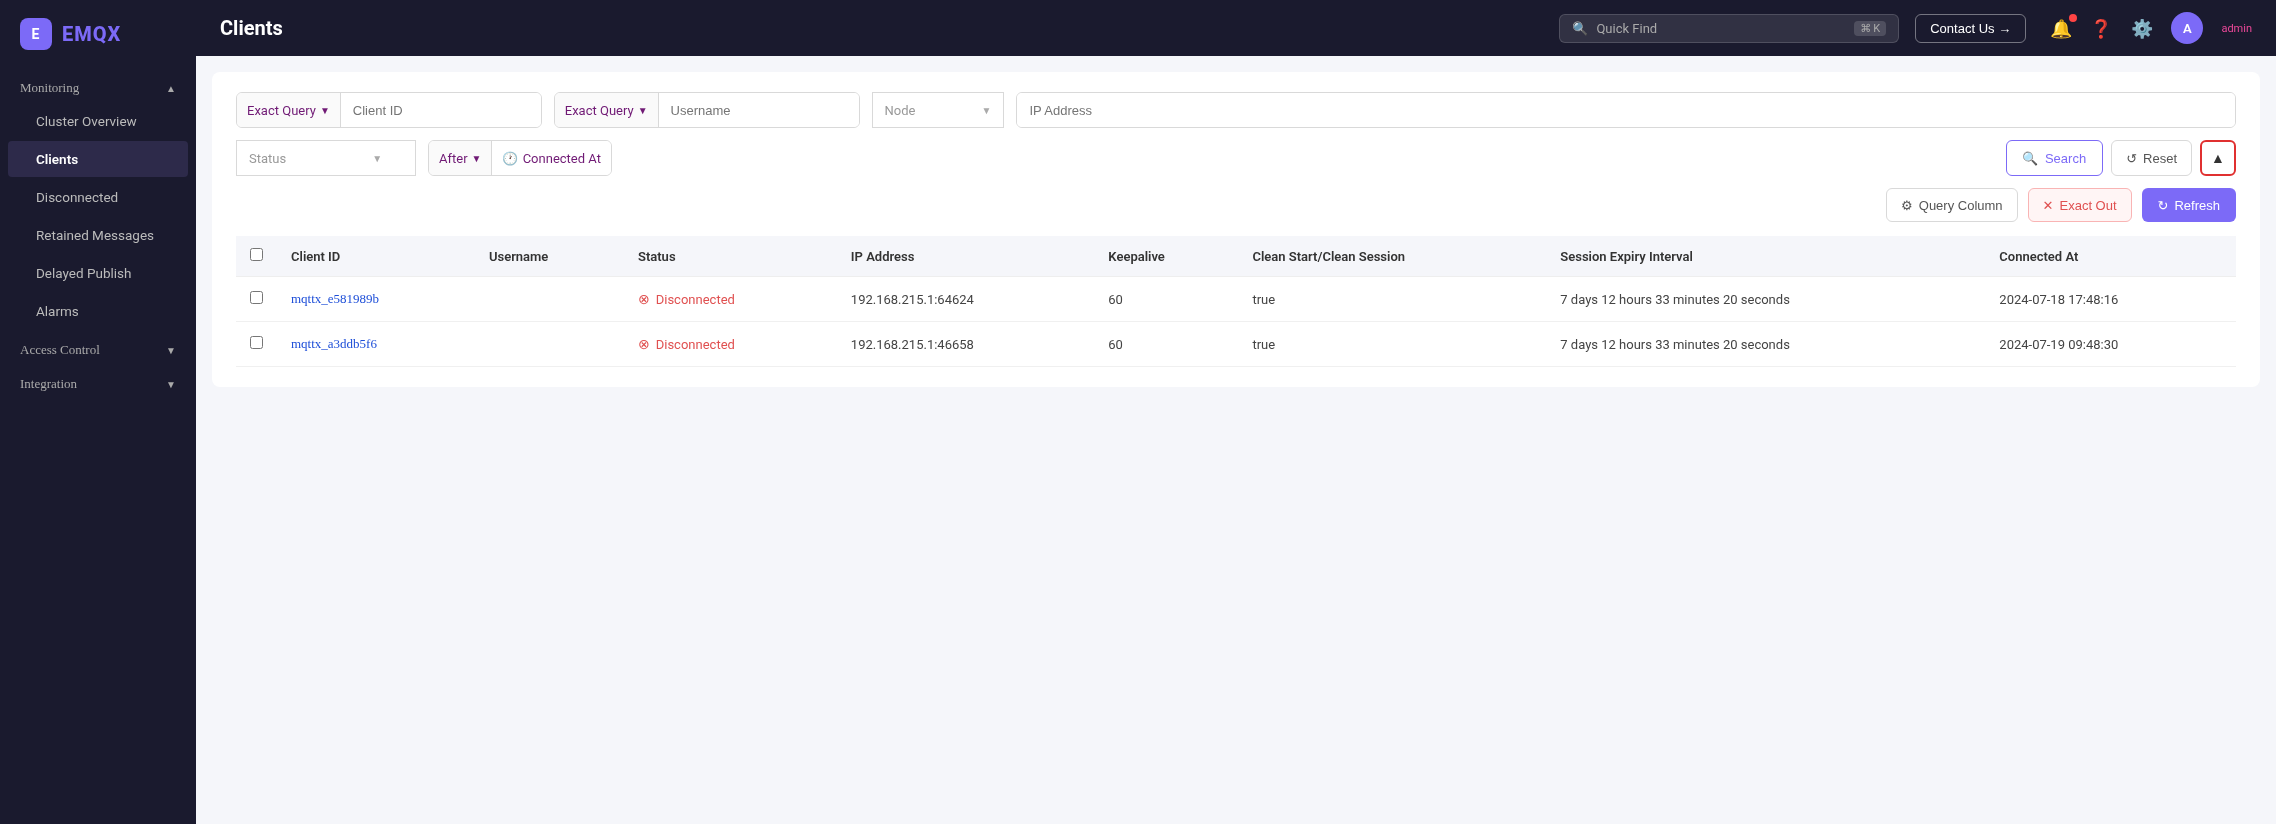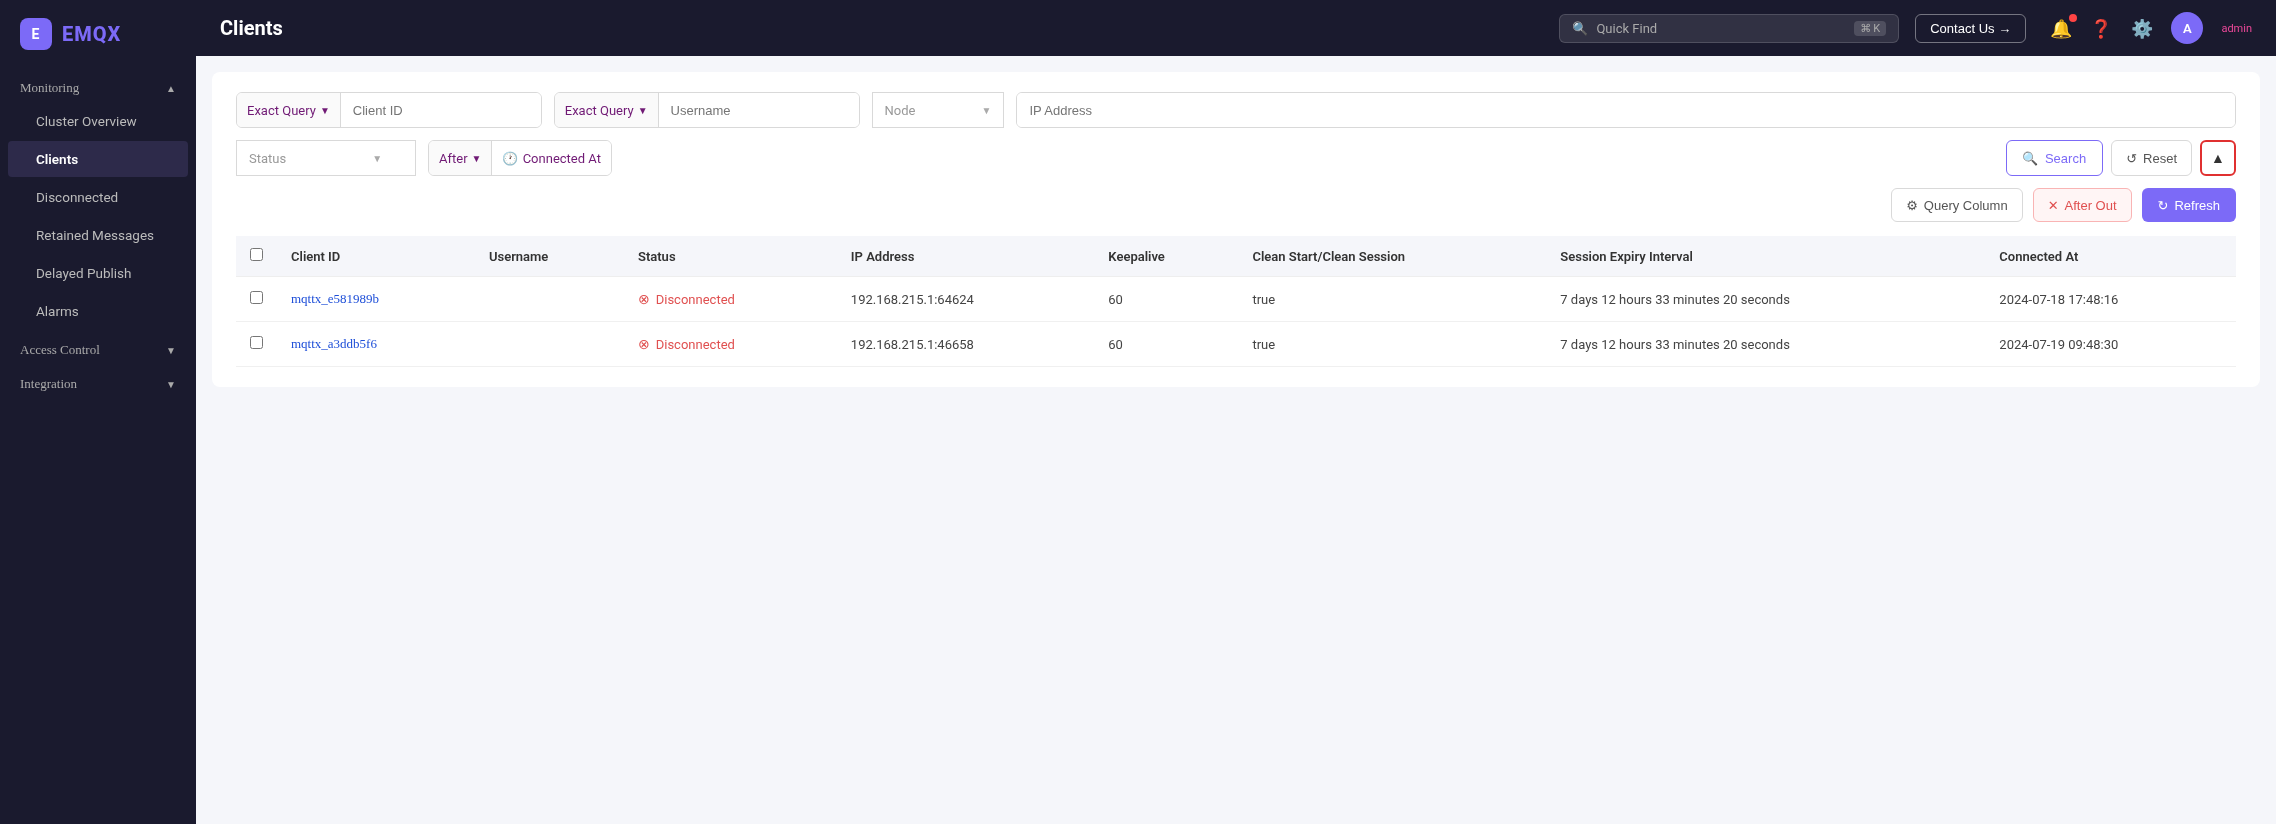--- a/index.html
+++ b/index.html
@@ -454,21 +454,21 @@
         </div>
       </div>
 
       <div class="table-toolbar">
         <button class="select-col-btn">
           <span>⚙</span>
           <span>Query Column</span>
         </button>
         <button class="kick-btn">
           <span>✕</span>
-          <span>After Out</span>
+          <span>Exact Out</span>
         </button>
         <button class="refresh-btn">
           <span>↻</span>
           <span>Refresh</span>
         </button>
       </div>
 
       <table class="data-table">
         <thead>
           <tr>

